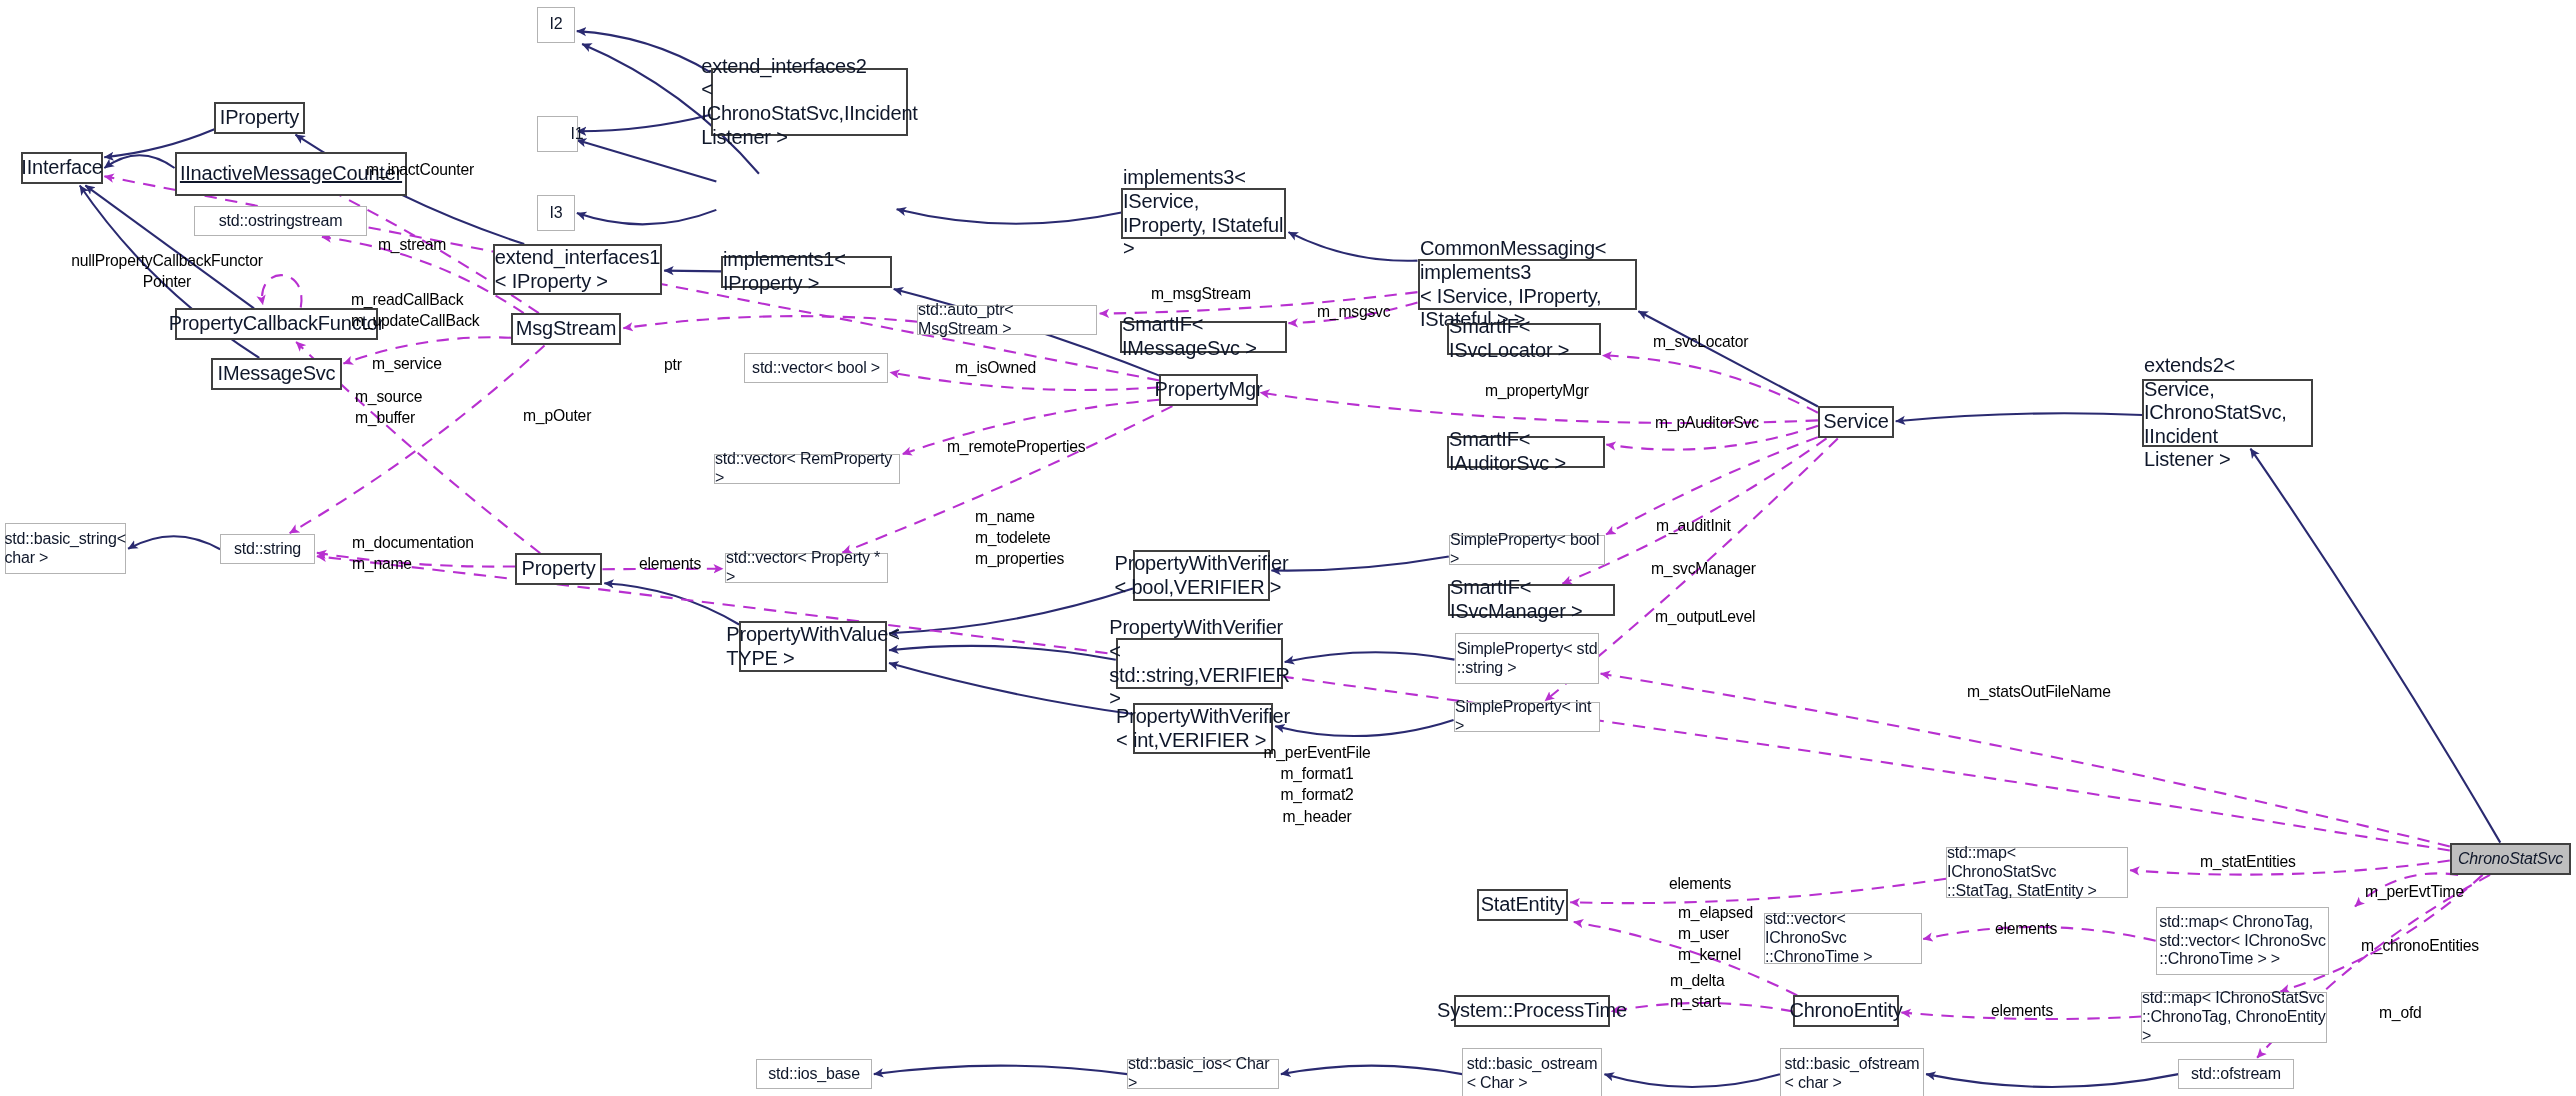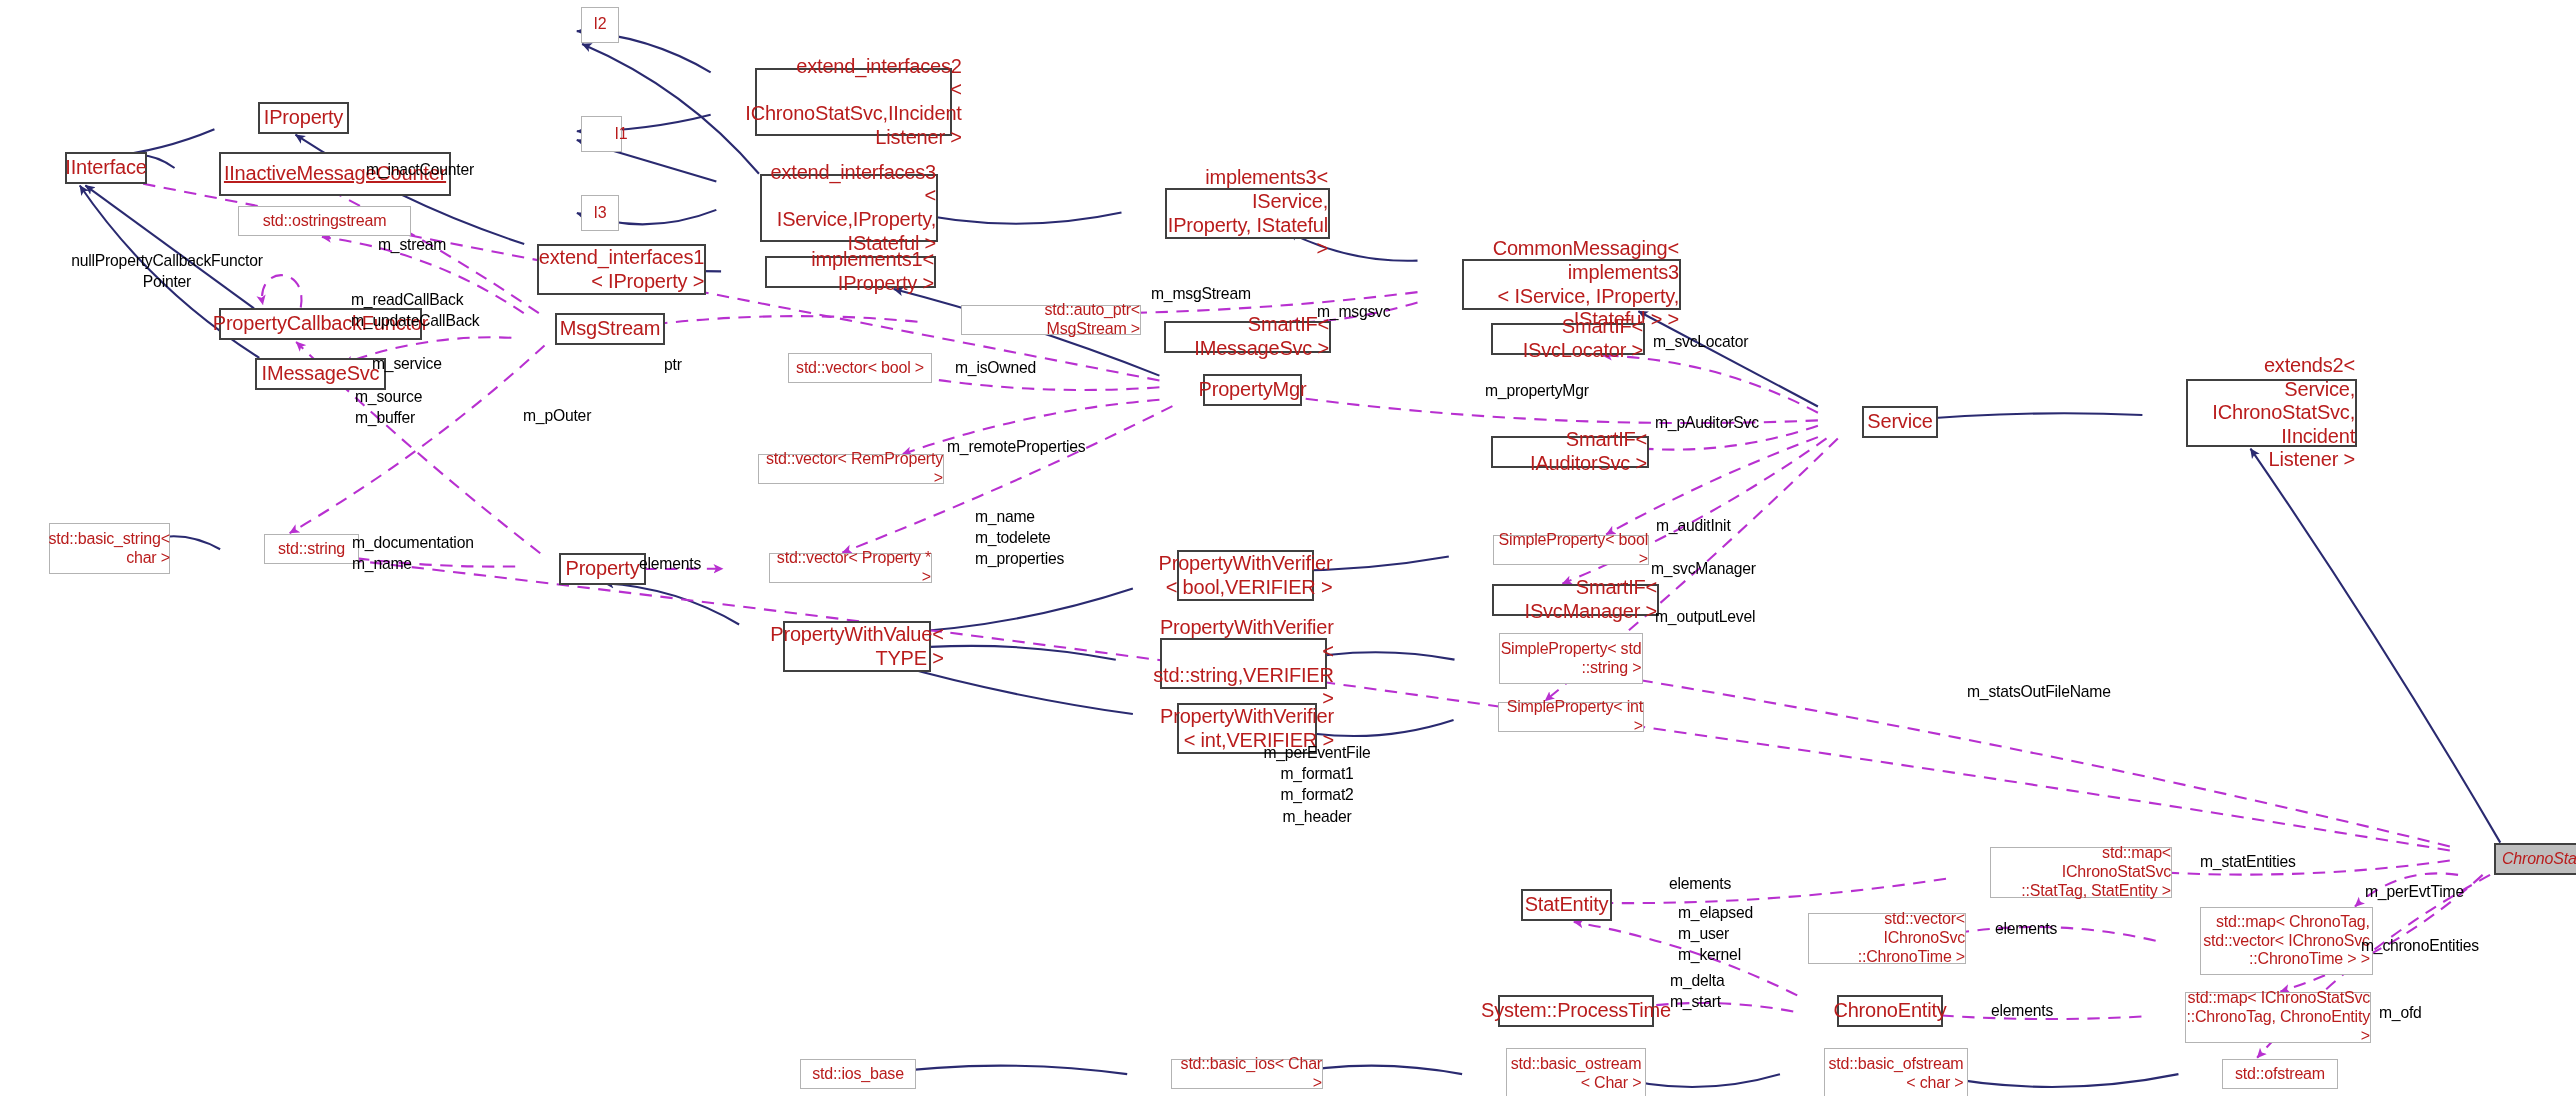--- a/index.html
+++ b/index.html
@@ -8,27 +8,26 @@
     width:2576px;height:1097px;
     background:#ffffff;
     font-family:"Liberation Sans","DejaVu Sans",sans-serif;
     overflow:hidden;
   }
   svg.edges{position:absolute;left:0;top:0;width:2576px;height:1097px;pointer-events:none;}
   .node{
     position:absolute;
     box-sizing:border-box;
     display:flex;align-items:center;justify-content:center;
-    text-align:right;
+    text-align:left;
     background:#ffffff;
-    color:#b91c1c;
+    color:#0f172a;
     line-height:1.18;
     white-space:pre-line;
     letter-spacing:-0.2px;
-    margin-left:44px;
   }
   
   .node.light{border:1.4px solid #b3b3b3;font-size:16px;}
   
   .node.dark{border:2.4px solid #404040;font-size:20px;}
   
   .node.root{border:2.4px solid #404040;background:#bfbfbf;font-size:16px;}
   .elabel{
     position:absolute;
     font-size:15.7px;
@@ -130,23 +129,20 @@
     <div class="node light" style="left: 220px; top: 534px; width: 95px; height: 30px;">std::string</div>
     <div class="node dark" style="left: 515px; top: 553px; width: 87px; height: 32px;">Property</div>
     <div class="node light" style="left: 537px; top: 6.6px; width: 38px; height: 36px;">I2</div>
     <div class="node light" style="left: 537px; top: 116px; width: 38px; height: 36px; padding-left: 39px;">I1</div>
     <div class="node light" style="left: 537px; top: 195px; width: 38px; height: 36px;">I3</div>
     <div class="node dark" style="left: 493px; top: 244px; width: 169px; height: 51px;">extend_interfaces1
 &lt; IProperty &gt;</div>
     <div class="node dark" style="left: 711px; top: 68px; width: 197px; height: 68px;">extend_interfaces2
 &lt; IChronoStatSvc,IIncident
 Listener &gt;</div>
-    <div class="node dark" style="left: 716px; top: 174px; width: 178px; height: 68px;">extend_interfaces3
-&lt; IService,IProperty,
-IStateful &gt;</div>
     <div class="node dark" style="left: 721px; top: 256px; width: 171px; height: 32px;">implements1&lt; IProperty &gt;</div>
     <div class="node dark" style="left: 1121px; top: 188px; width: 165px; height: 51px;">implements3&lt; IService,
 IProperty, IStateful &gt;</div>
     <div class="node dark" style="left: 511px; top: 313px; width: 110px; height: 32px;">MsgStream</div>
     <div class="node light" style="left: 917px; top: 305px; width: 180px; height: 30px;">std::auto_ptr&lt; MsgStream &gt;</div>
     <div class="node light" style="left: 744px; top: 353px; width: 144px; height: 30px;">std::vector&lt; bool &gt;</div>
     <div class="node dark" style="left: 1120px; top: 321px; width: 167px; height: 32px;">SmartIF&lt; IMessageSvc &gt;</div>
     <div class="node dark" style="left: 1159px; top: 374px; width: 99px; height: 32px;">PropertyMgr</div>
     <div class="node light" style="left: 714px; top: 454px; width: 186px; height: 30px;">std::vector&lt; RemProperty &gt;</div>
     <div class="node dark" style="left: 1418px; top: 259px; width: 219px; height: 51px;">CommonMessaging&lt; implements3

